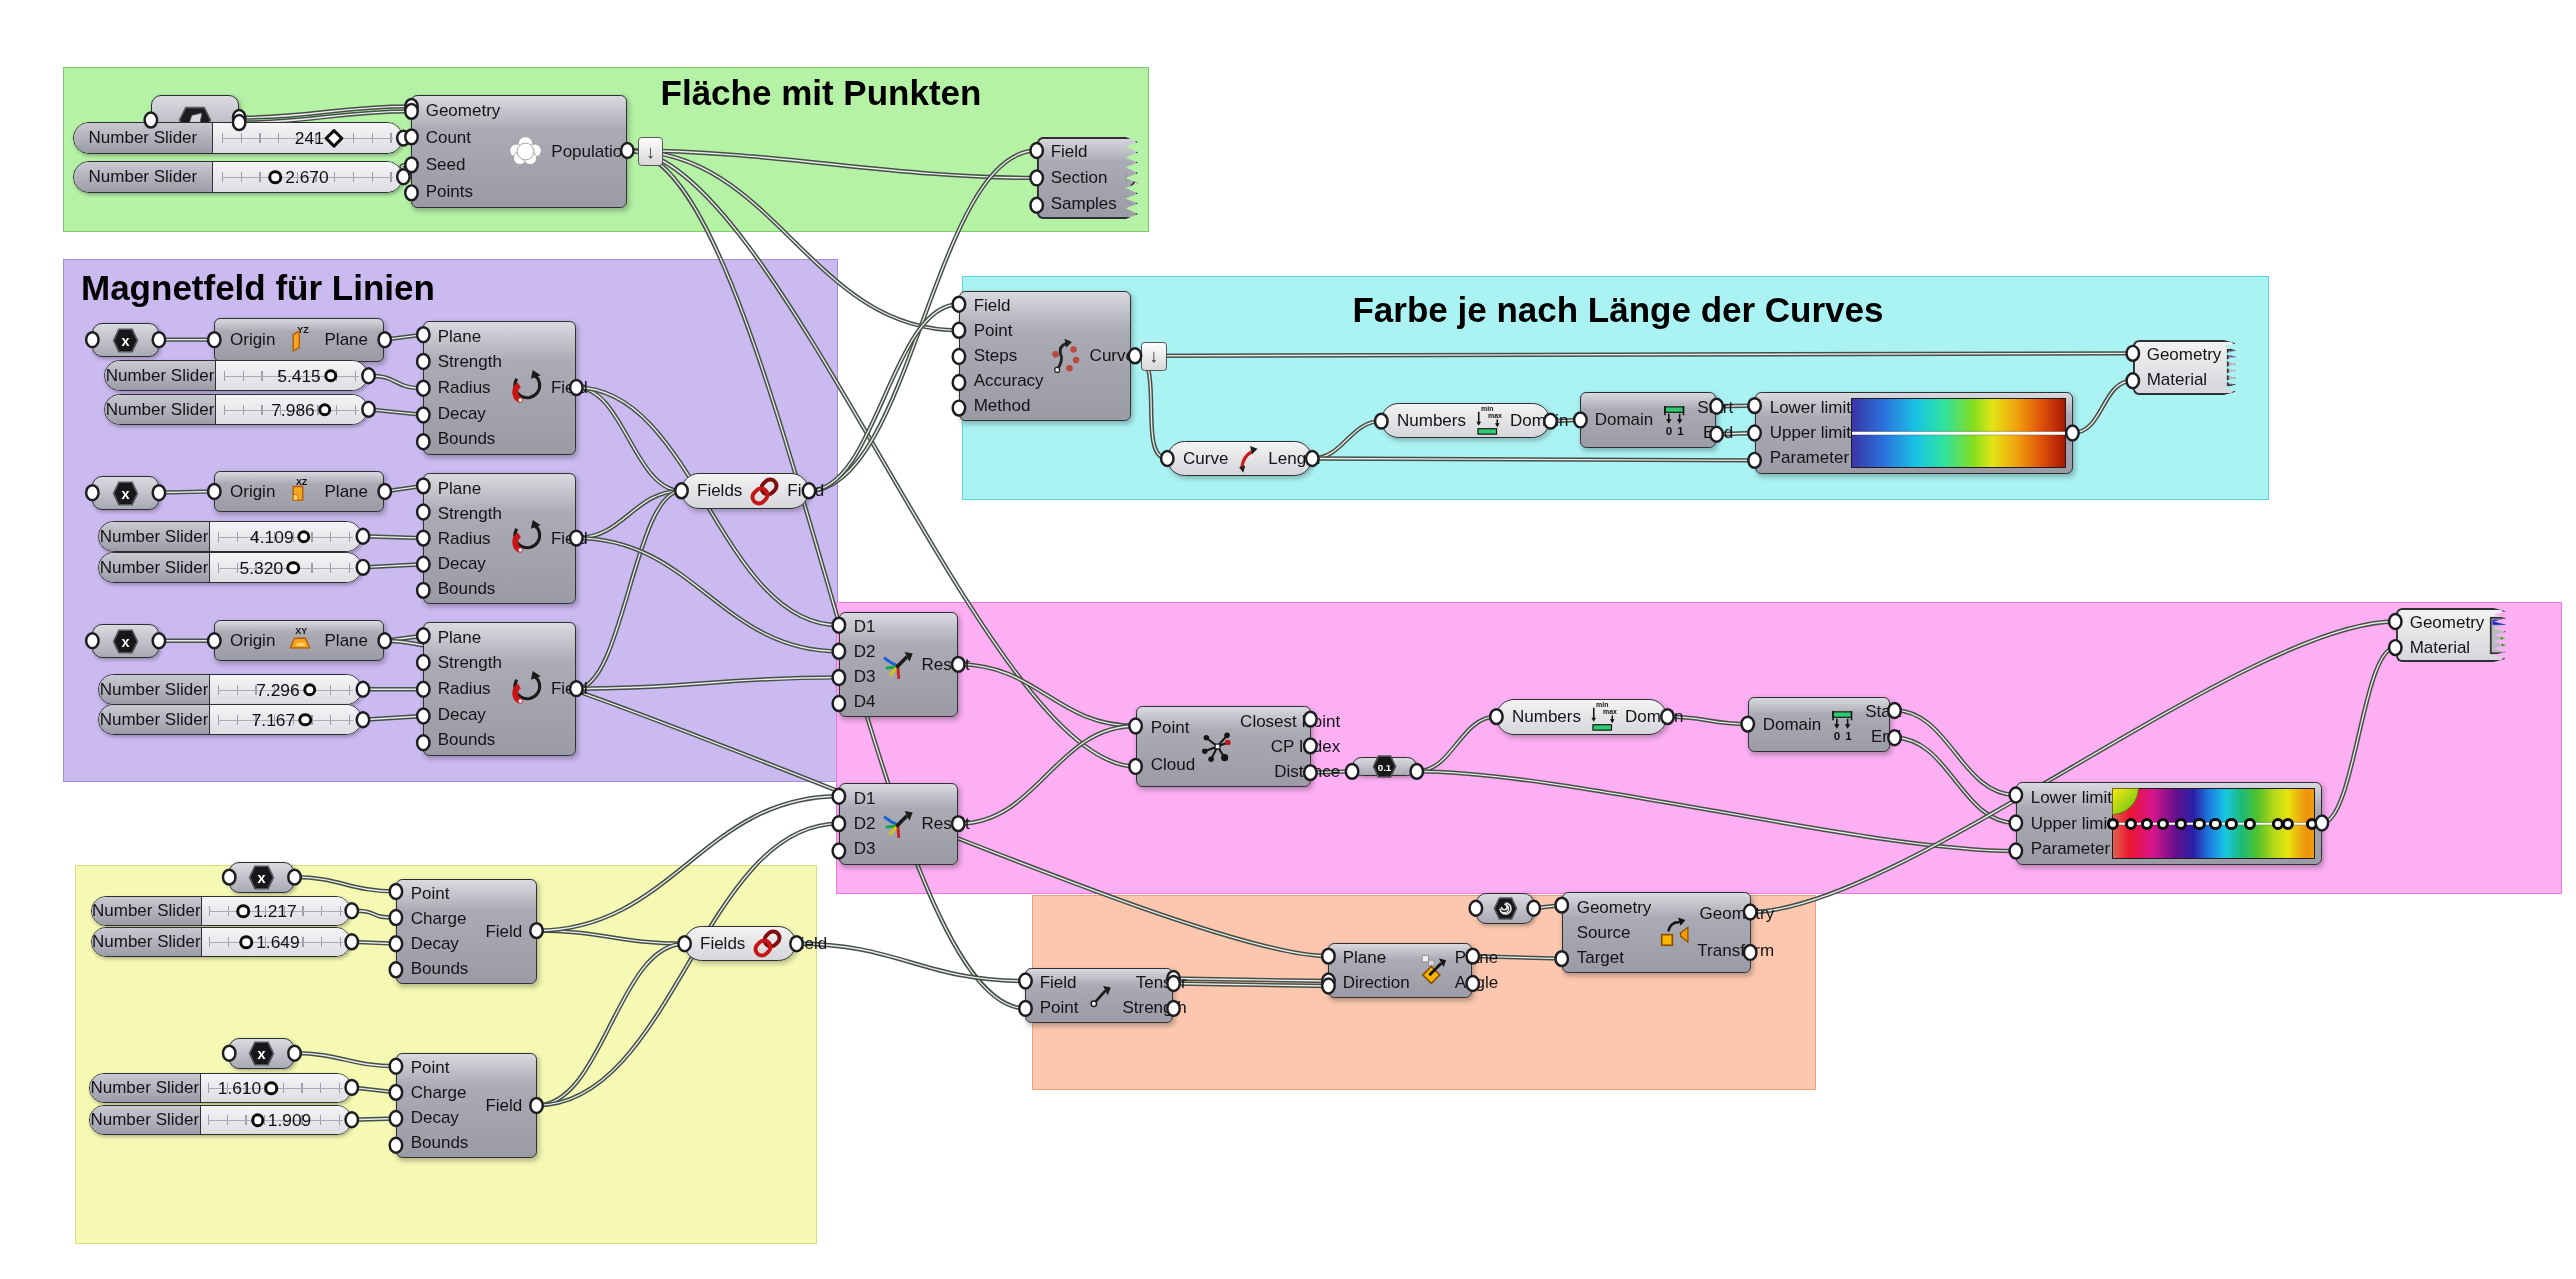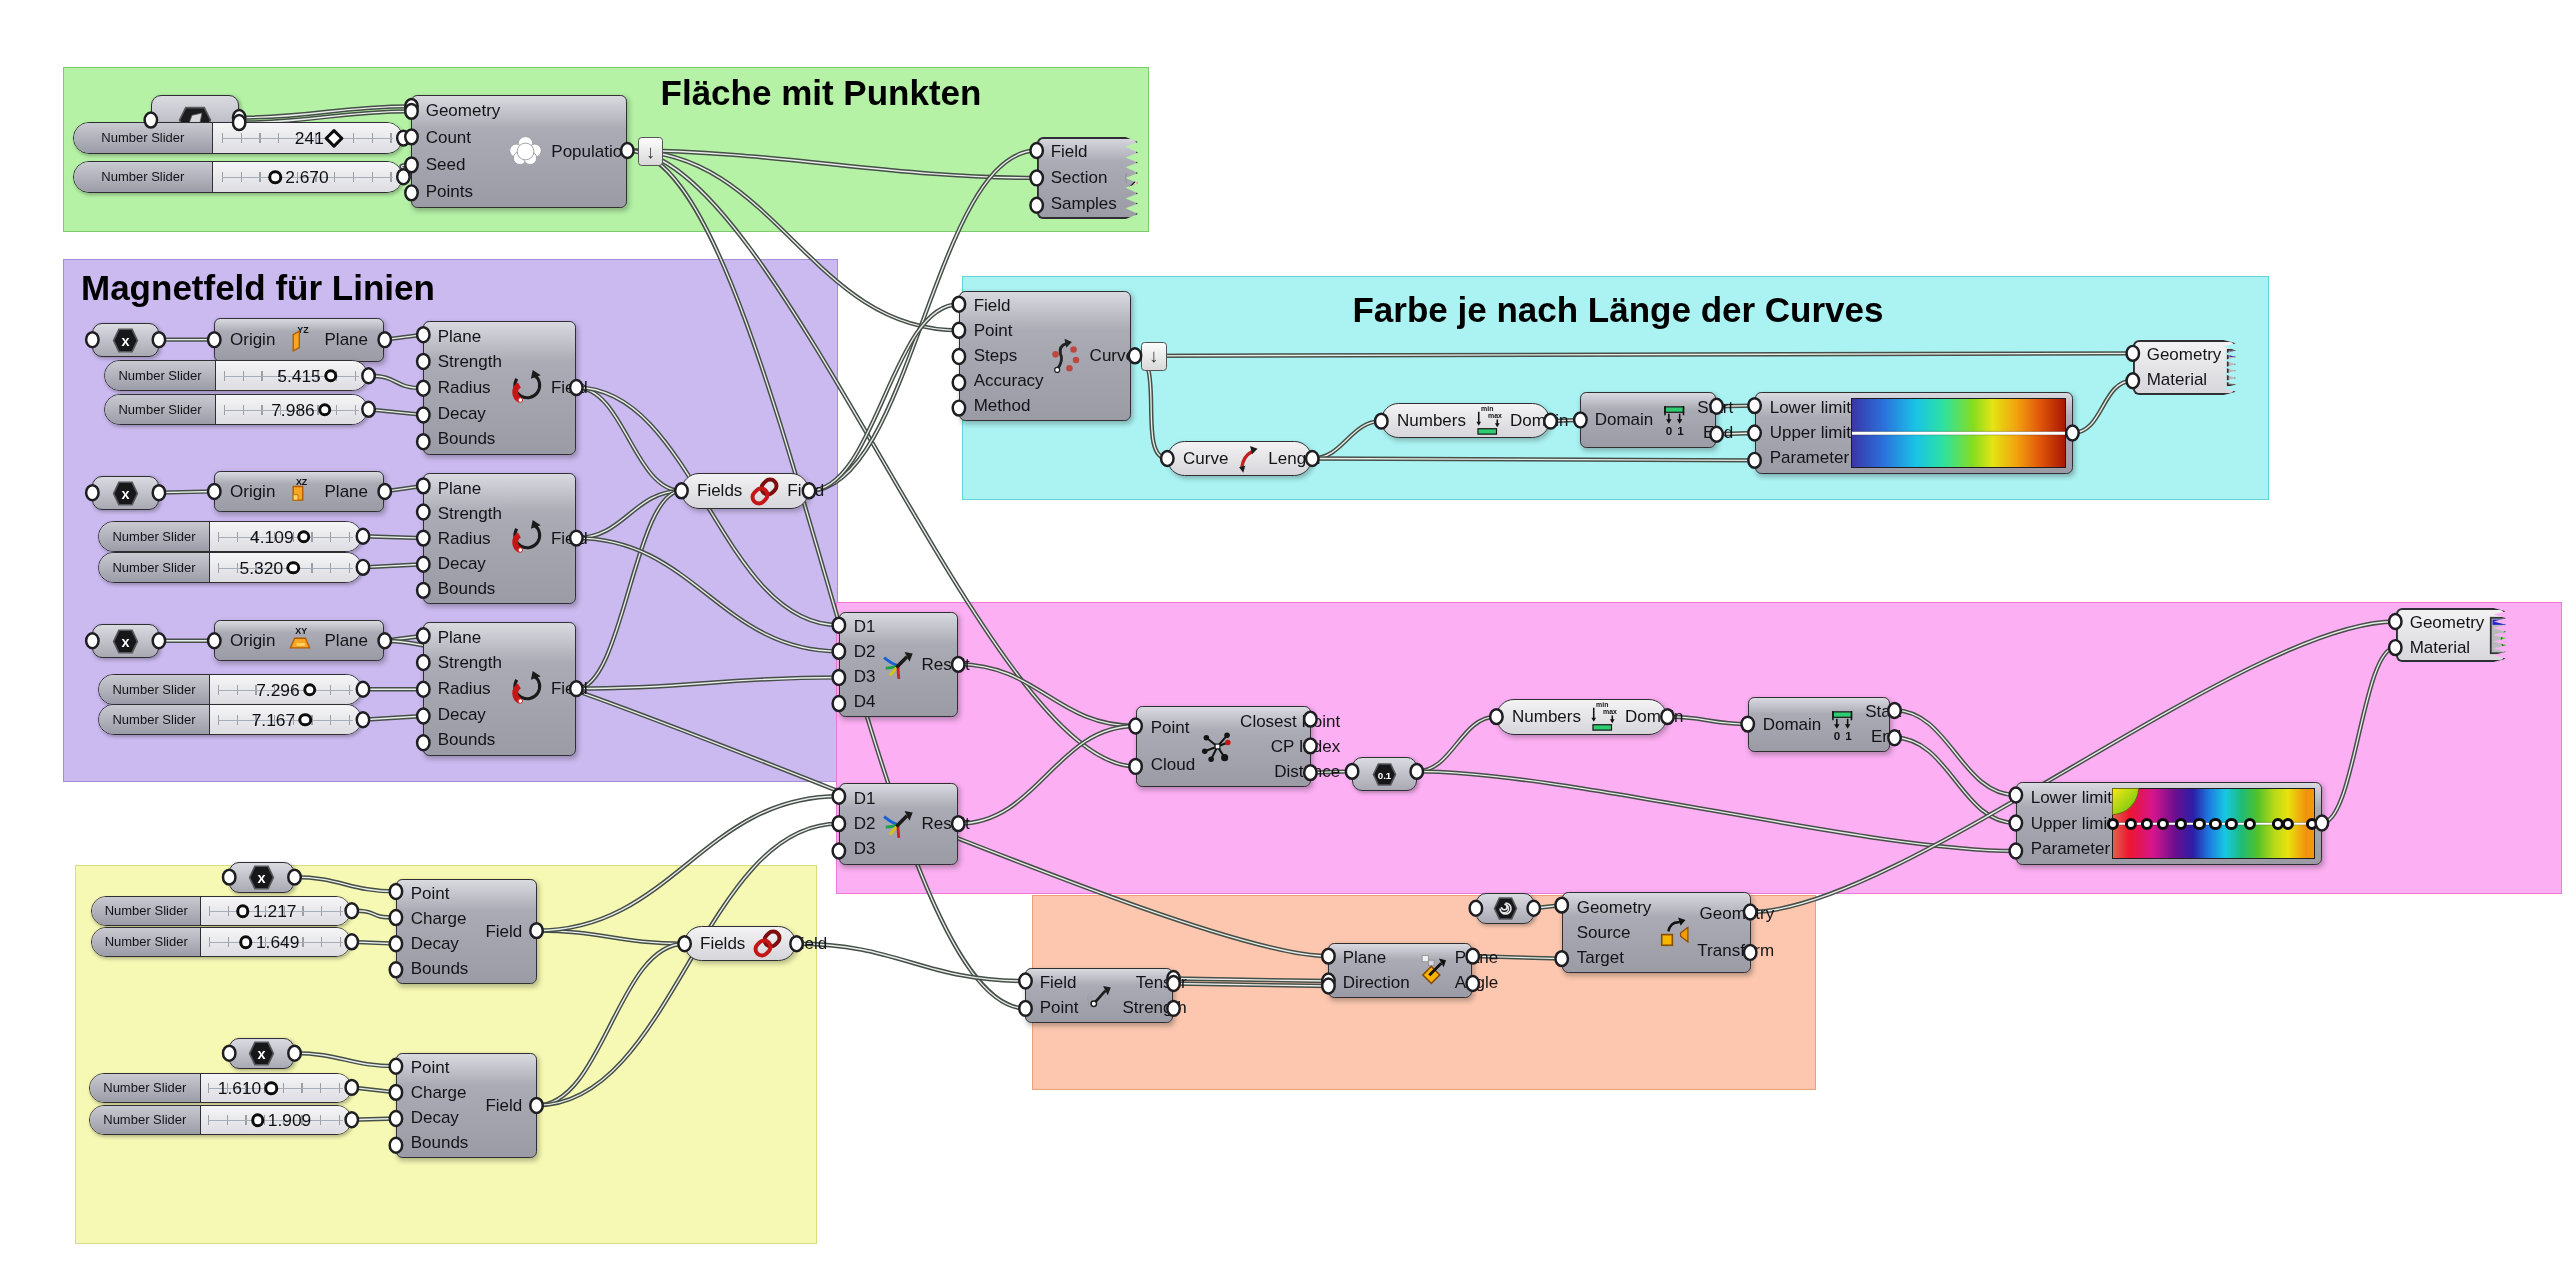--- a/index.html
+++ b/index.html
@@ -17,21 +17,21 @@
   .mid{flex:1;display:flex;align-items:center;justify-content:center}
   .lbl{font-size:17px;color:#141418;line-height:1.05;white-space:nowrap}
   .rowcomp{align-items:center;justify-content:space-between;padding:0 15px}
   .capsule{border-radius:18.7px;background:linear-gradient(#f1f1f3 0%,#d2d2d9 100%)}
   .lightbody{background:linear-gradient(#f3f3f4 0%,#d6d6db 100%)}
   .icon{display:inline-flex;align-items:center;justify-content:center;margin:0 5px}
   .icon svg{display:block}
   .btn{display:inline-flex;align-items:center;justify-content:center;width:23.6px;height:27px;margin-left:6.2px;background:linear-gradient(#fdfdfd,#d8d8d8);border:1.2px solid #555;border-radius:3.7px;font-size:18.7px;font-weight:bold;color:#333}
   .slider{position:absolute;display:flex;border:1.9px solid #2e2e33;border-radius:16px;box-sizing:border-box;box-shadow:1.2px 1.9px 3.7px rgba(30,30,30,.3);overflow:hidden}
   .sl-left{flex:0 0 42%;display:flex;align-items:center;justify-content:center;background:linear-gradient(#c9c9d1 0%,#9b9ca7 100%);border-right:1.9px solid #2e2e33}
-  .sl-left .lbl{font-size:13px}
+  .sl-left .lbl{font-size:17px}
   .sl-right{flex:1;position:relative;background:linear-gradient(#f5f5f7 0%,#dddde2 100%)}
   .ruler{position:absolute;left:5%;right:5%;top:50%;height:10px;transform:translateY(-50%);background:repeating-linear-gradient(90deg,#9aa0aa 0 1.2px,transparent 1.2px 18.7px)}
   .ruler:after{content:"";position:absolute;left:0;right:0;top:50%;height:1.2px;background:#a8aeb8}
   .knob{position:absolute;top:50%;width:7.5px;height:7.5px;border:3.7px solid #0c0c0c;border-radius:50%;background:#fff;transform:translate(-50%,-50%);z-index:2}
   .knob.diamond{border-width:3.1px;border-radius:1.2px;transform:translate(-50%,-50%) rotate(45deg)}
   .sval{position:absolute;top:50%;transform:translateY(-50%);font-size:17.4px;color:#101014;white-space:nowrap;z-index:2;background:transparent}
   .param{position:absolute;display:flex;align-items:center;justify-content:center;background:linear-gradient(#dadae1 0%,#a9a9b3 100%);border:1.9px solid #2e2e33;border-radius:10px;box-shadow:1.2px 1.9px 3.7px rgba(30,30,30,.3);box-sizing:border-box}
   .jag{clip-path:polygon(0 0,calc(100% - 12.4px) 0,100% 6%,calc(100% - 12.4px) 12%,100% 19%,calc(100% - 12.4px) 25%,100% 31%,calc(100% - 12.4px) 37%,100% 44%,calc(100% - 12.4px) 50%,100% 56%,calc(100% - 12.4px) 62%,100% 69%,calc(100% - 12.4px) 75%,100% 81%,calc(100% - 12.4px) 87%,100% 94%,calc(100% - 12.4px) 100%,0 100%);border:none;box-shadow:inset 0 0 0 1.9px #2e2e33}
   .grad-rect{flex:1;position:relative;margin:5px 6.2px 5px 0;border:1.9px solid #1d1d1f}
   .grad-hline{position:absolute;left:0;right:0;top:50%;height:2.5px;transform:translateY(-50%);background:#fff;box-shadow:0 0 1.2px #333}
@@ -646,21 +646,21 @@
             <span class="lbl">Closest Point</span>
           </span>
           <span style="display:flex;align-items:center">
             <span class="lbl">CP Index</span>
           </span>
           <span style="display:flex;align-items:center">
             <span class="lbl">Distance</span>
           </span>
         </div>
       </div>
-      <div class="param" style="left: 1352px; top: 757px; width: 65px; height: 34px;">
+      <div class="param" style="left: 1352px; top: 757px; width: 65px; height: 19px;">
         <span class="icon">
           <svg width="27" height="27" viewBox="0 0 44 44">
             <polygon points="12,5 32,5 40,22 32,39 12,39 4,22" fill="#17171a" stroke="#55555c" stroke-width="2.5"></polygon>
             <text x="22" y="29" text-anchor="middle" font-size="16" font-weight="bold" fill="#fff" font-family="Liberation Sans,sans-serif">0.1</text>
           </svg>
         </span>
       </div>
       <div class="comp rowcomp capsule lightbody" style="left: 1496px; top: 699px; width: 171px; height: 36px;">
         <span class="lbl">Numbers</span>
         <span class="icon">

